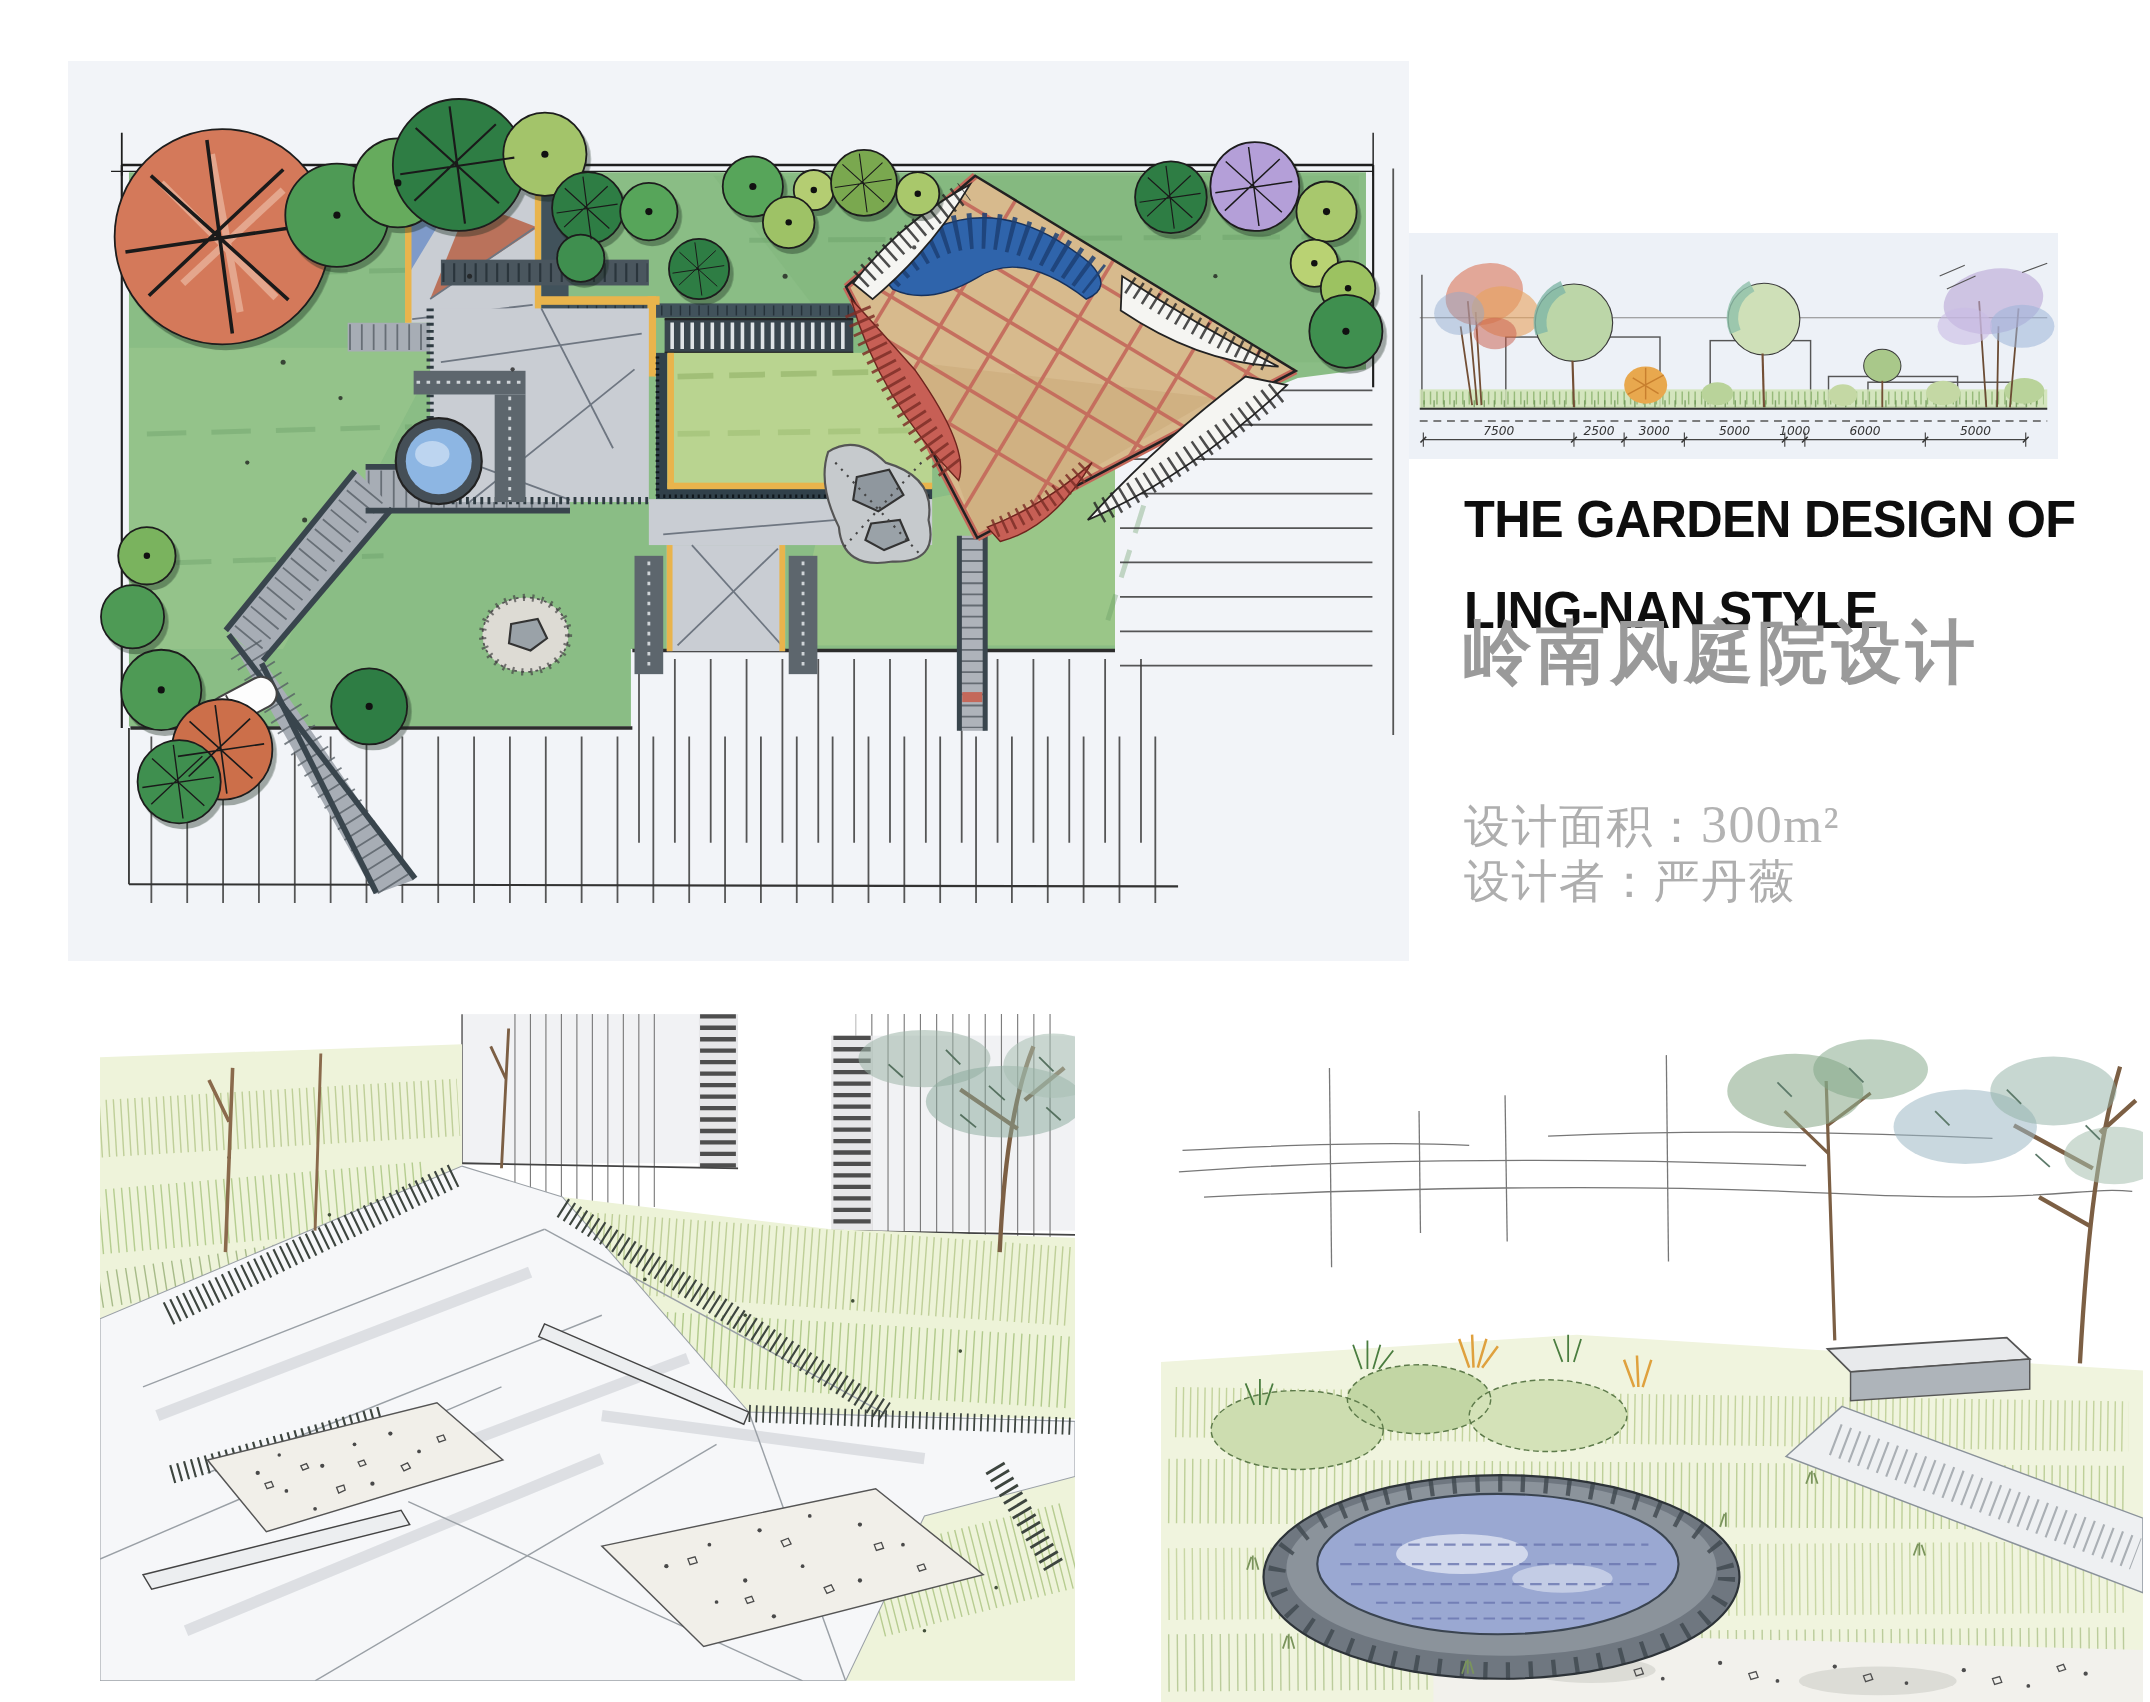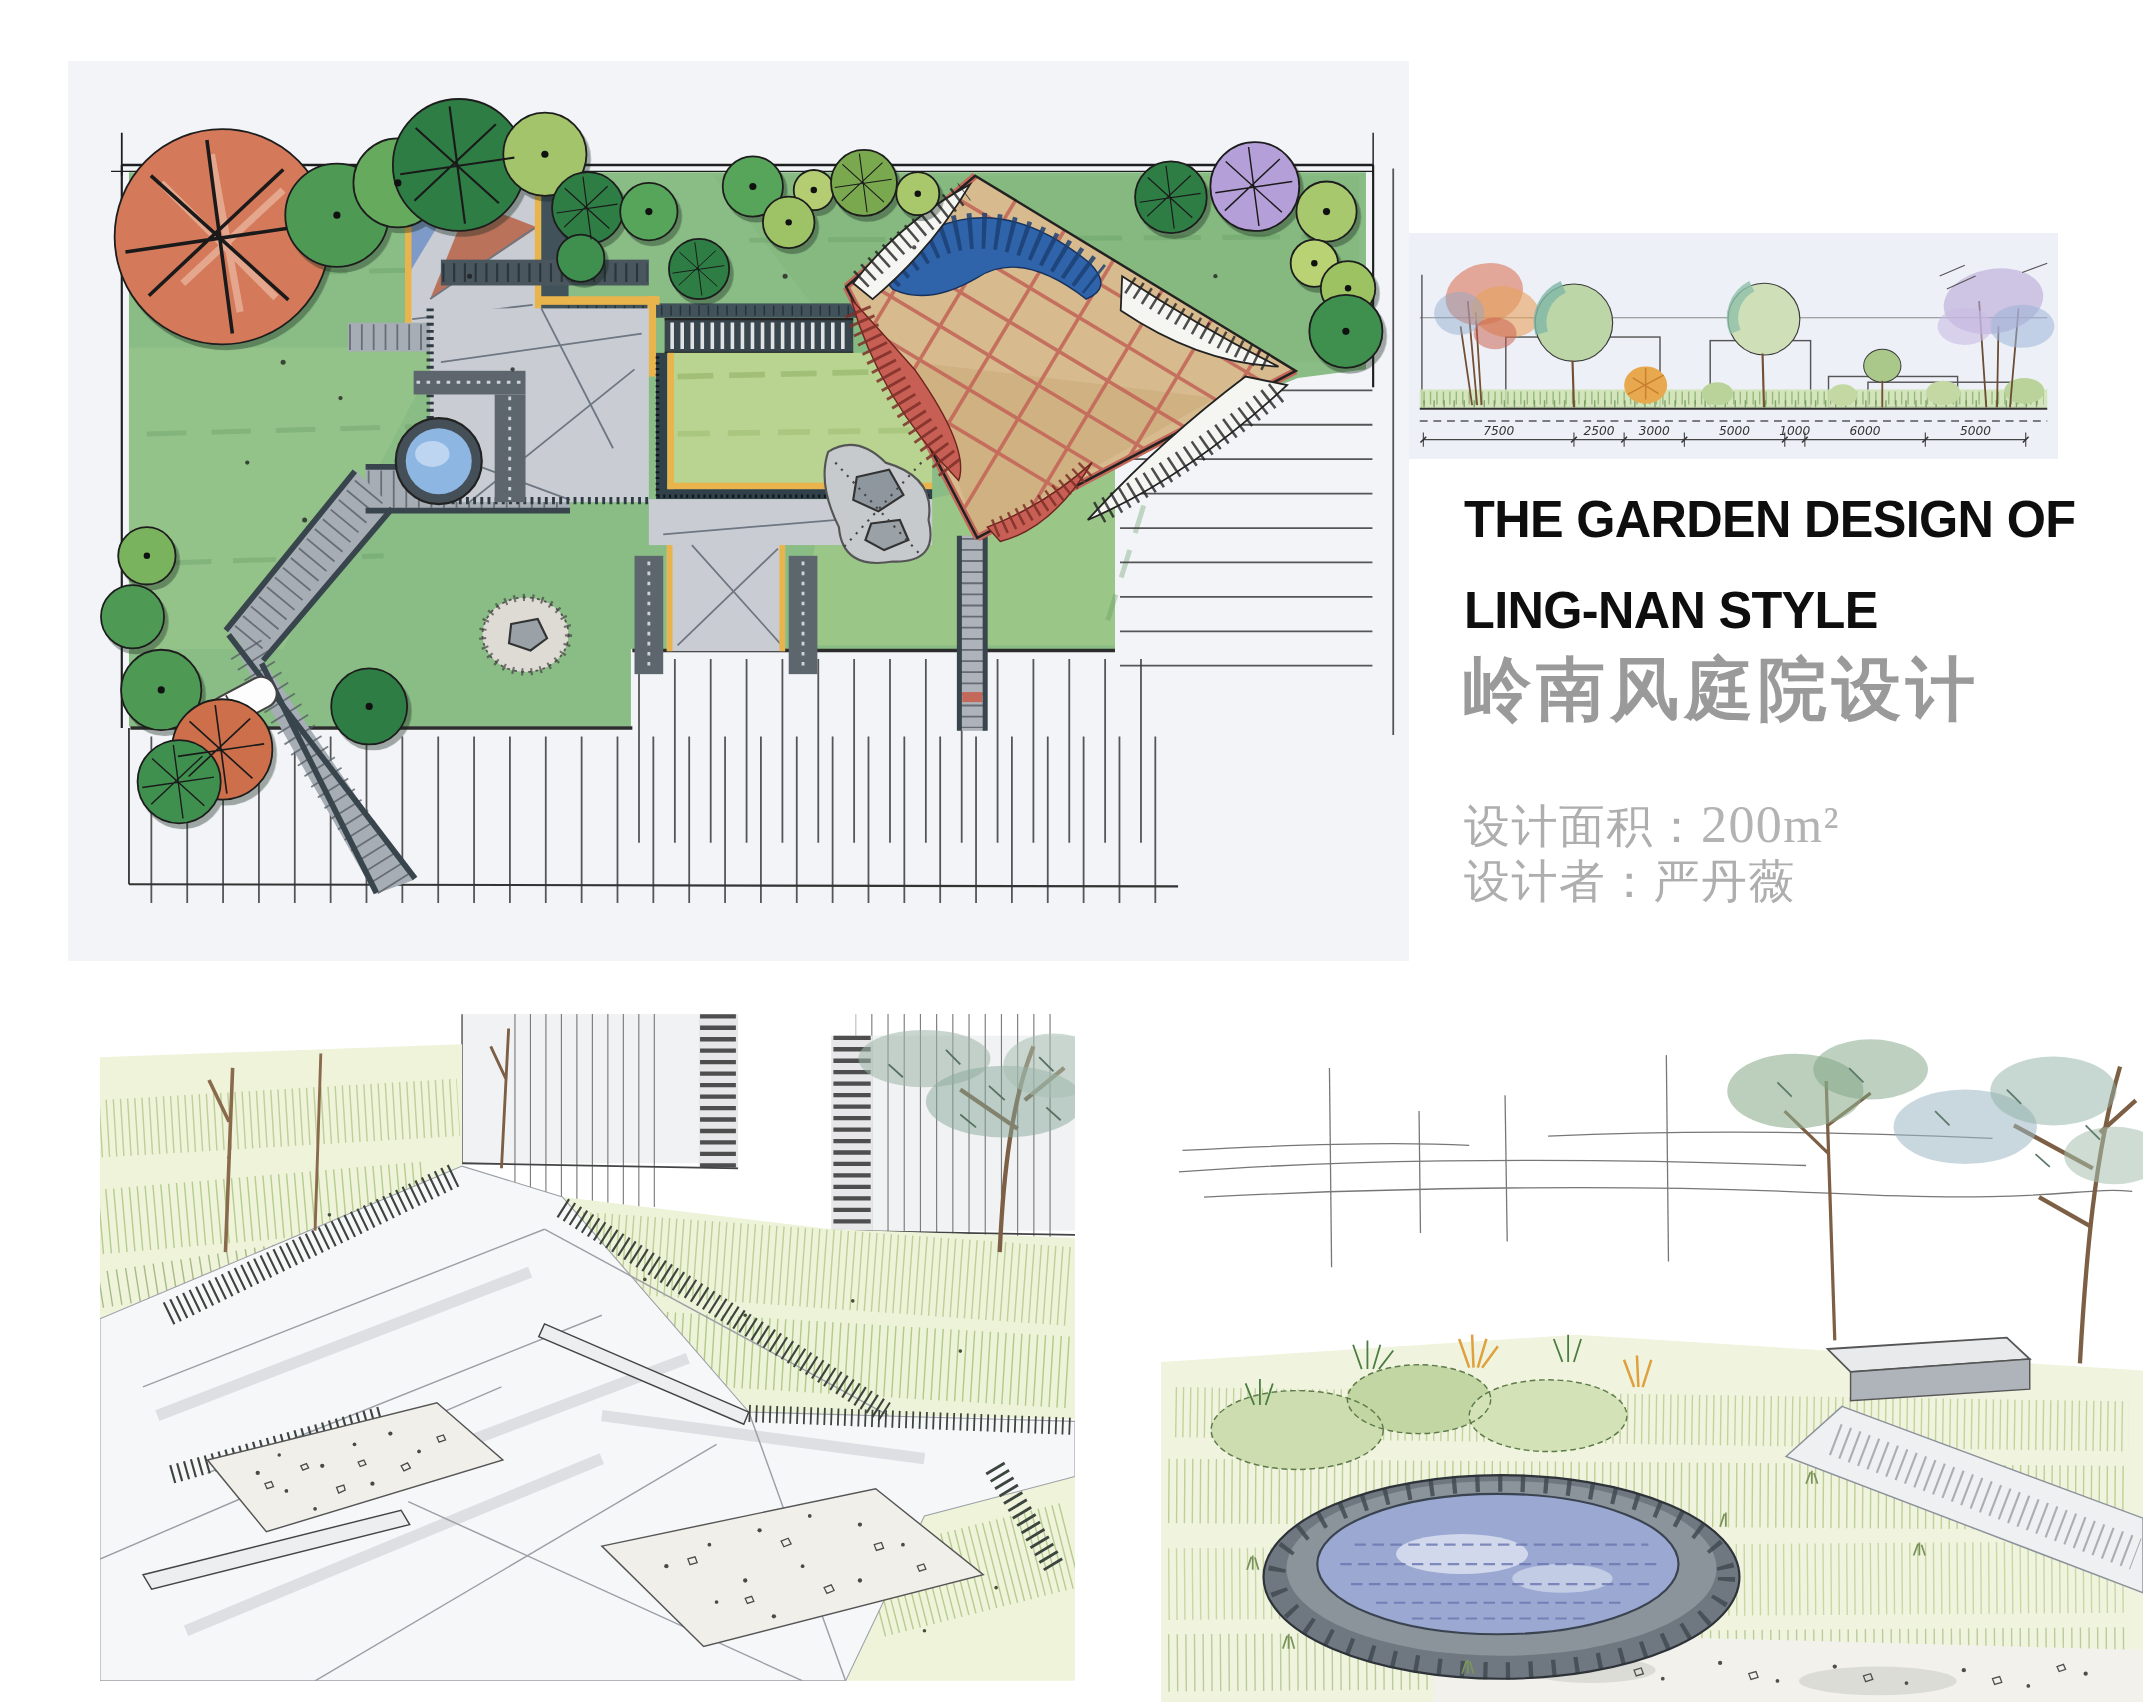--- a/index.html
+++ b/index.html
@@ -400,24 +400,24 @@
           <text x="538" y="281">1000</text>
           <text x="636" y="281">6000</text>
           <text x="790" y="281">5000</text>
         </g>
       </g>
     </svg>
   </div>
 
   <div class="t-en" style="top:493px;">THE GARDEN DESIGN OF</div>
   <div class="t-en" style="top:584px;">LING-NAN STYLE</div>
-  <div class="t-zh" style="top:655px;">岭南风庭院设计</div>
+  <div class="t-zh" style="top:624px;font-family:Liberation Mono, monospace;">岭南风庭院设计</div>
 
   <div class="t-meta" style="top:799px;">
-    <span>设计面积：</span><span class="num">200</span><span class="num" style="font-size:50px;">m²</span>
+    <span>设计面积：</span><span class="num">300</span><span class="num" style="font-size:50px;">m²</span>
   </div>
   <div class="t-meta" style="top:858px;">设计者：严丹薇</div>
 
   <div class="panel" style="left:100px;top:1014px;width:975px;height:667px;">
     <svg viewBox="0 0 1360 930" width="975" height="667">
       <rect width="1360" height="930" fill="#ffffff"></rect>
 
       <g>
         <rect x="505" y="0" width="330" height="208" fill="#f1f2f4"></rect>
         <line x1="670" y1="103" x2="670" y2="103" stroke="none"></line>

